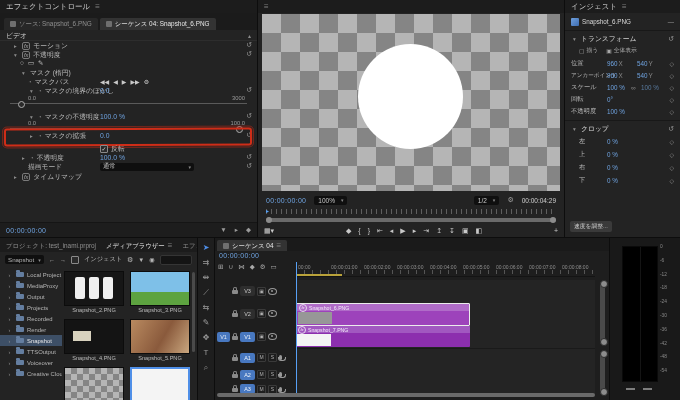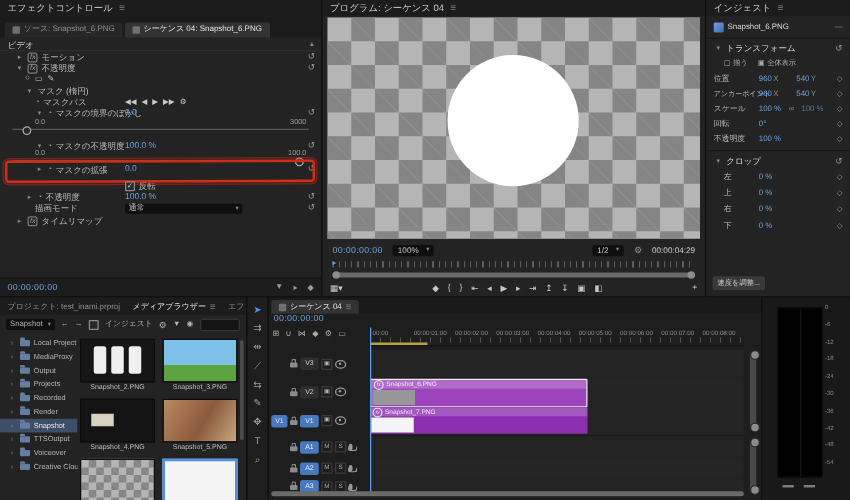--- a/index.html
+++ b/index.html
@@ -264,21 +264,20 @@
       <span id="ecbicons" style="display:flex;gap:8px;color:#9a9a9a;font-size:6.5px;">
           <span>▼</span>
           <span>▸</span>
           <span>◆</span>
         </span>
     </div>
   </section>
 
   <section class="panel" id="pm" style="left:258px;top:0;width:306px;height:237px;">
     <div class="titlebar">
-      <span>プログラム: シーケンス 04</span>
       <span class="menuG">≡</span>
     </div>
     <div class="checker" style="position:absolute;left:4px;right:4px;top:14px;height:177px;">
       <div class="circle" style="left:96px;top:30px;width:105px;height:105px;"></div>
     </div>
     <div class="pmrow" style="top:195px;height:10px;padding:0 8px;gap:8px;">
       <span class="tcblue">00:00:00:00</span>
       <span class="zoomdd">
         <span>100%</span>
         <span class="ddc">▾</span>

